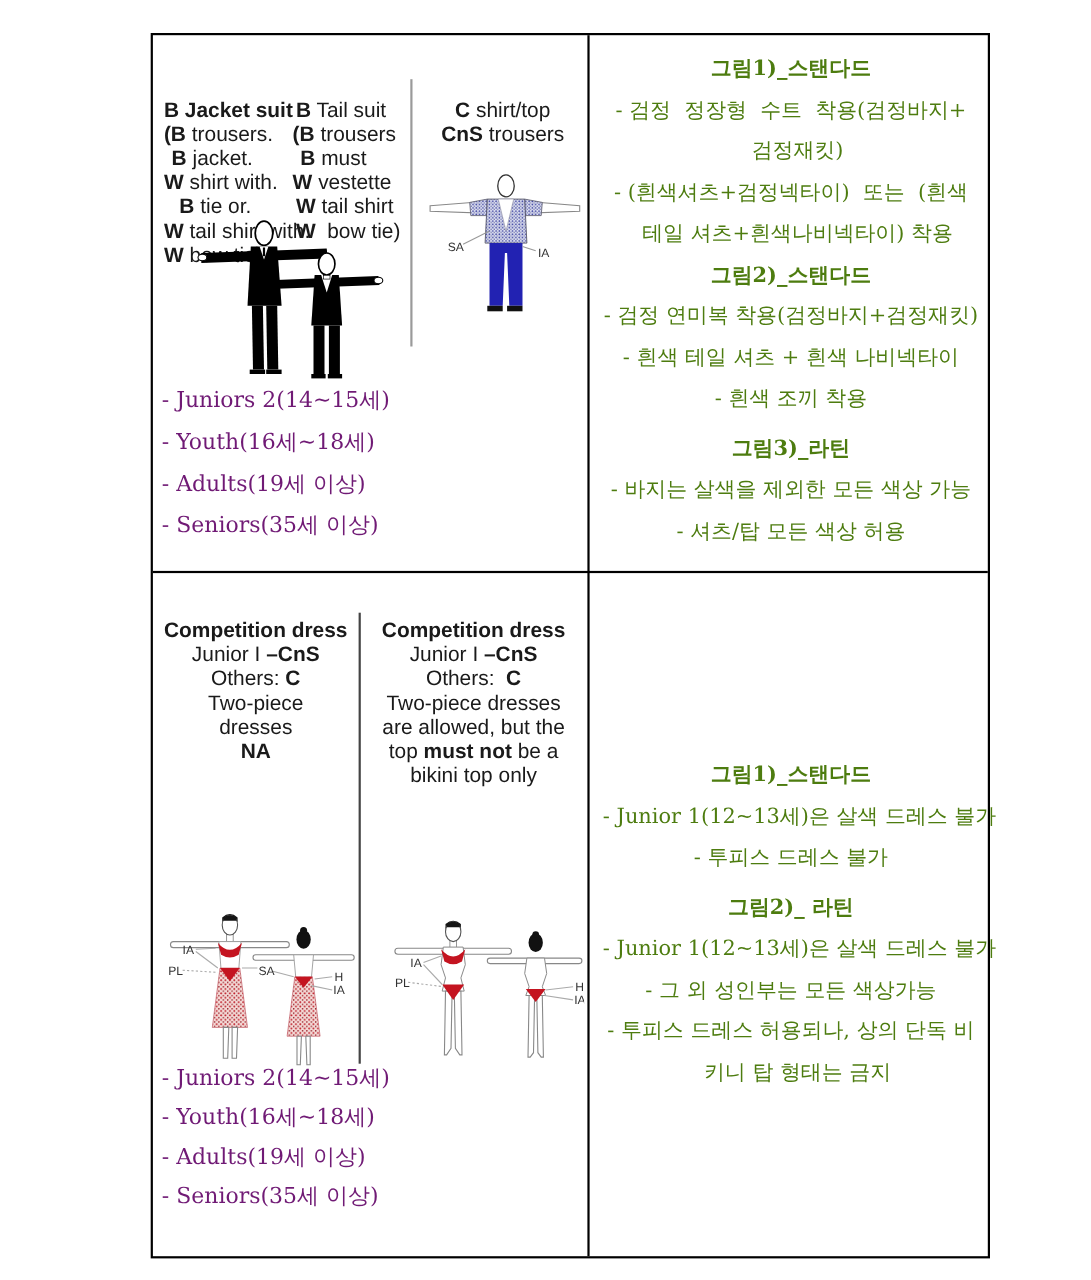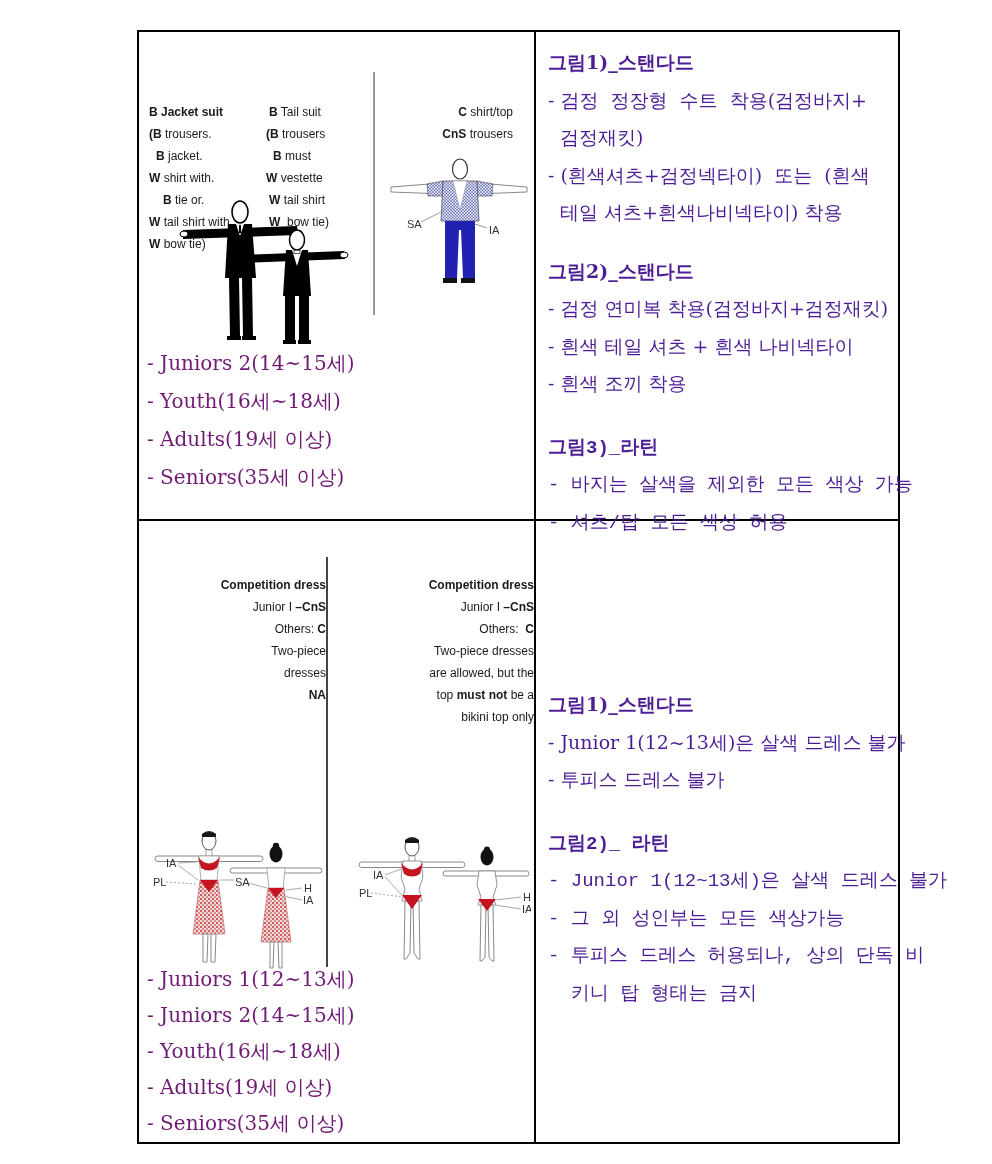--- a/index.html
+++ b/index.html
@@ -8,32 +8,32 @@
   .tbl{position:absolute;left:137px;top:30px;width:759px;height:1110px;border:2px solid #000;}
   .vdiv{position:absolute;left:395px;top:0;width:2px;height:100%;background:#000;}
   .hdiv{position:absolute;left:0;top:487px;width:100%;height:2px;background:#000;}
   .cell{position:absolute;}
   .tl{left:0;top:0;width:395px;height:487px;}
   .tr{left:397px;top:0;width:362px;height:487px;}
   .bl{left:0;top:489px;width:395px;height:621px;}
   .br{left:397px;top:489px;width:362px;height:621px;}
   .abs{position:absolute;}
   
-  .spec{font-size:12px;line-height:22px;color:#1a1a1a;margin-top:11px;}
+  .spec{font-size:19px;line-height:22px;color:#1a1a1a;}
   .sline{white-space:pre;}
-  .ctr{text-align:right;}
+  .ctr{text-align:center;}
   
   .gline{position:absolute;width:2px;background:#9a9a9a;}
   .kline{position:absolute;width:1.5px;background:#444;}
   
-  .ko{font-family:"DejaVu Serif","Liberation Serif",serif;font-size:19px;line-height:37.5px;color:#4c1d95;}
+  .ko{font-family:"DejaVu Serif","Liberation Serif",serif;font-size:19px;line-height:37.5px;color:#4d7c0f;text-align:center;}
   .ko .t{font-weight:bold;}
   .ko-line{white-space:pre;}
-  .sec2{margin-top:21px;}
-  .sec3{margin-top:27px;font-family:Liberation Mono, monospace;}
+  .sec2{}
+  .sec3{margin-top:8px;}
   
   .ages{font-family:"DejaVu Serif","Liberation Serif",serif;font-size:20px;color:#701a75;}
   .ages-top div{line-height:38px;white-space:pre;}
   .ages-bot div{line-height:36px;white-space:pre;}
   .figlab{font:11px "Liberation Sans",sans-serif;fill:#333;}
 </style>
 </head>
 <body>
 
 <div class="page">
@@ -232,21 +232,20 @@
         <line x1="14" y1="58" x2="46" y2="62" stroke="#aaa" stroke-width="1" stroke-dasharray="2 2"></line>
         <line x1="164" y1="62" x2="139" y2="65" stroke="#aaa" stroke-width="1"></line>
         <line x1="164" y1="74" x2="138" y2="70" stroke="#aaa" stroke-width="1"></line>
         <text class="figlab" x="16" y="44">IA</text>
         <text class="figlab" x="2" y="62">PL</text>
         <text class="figlab" x="166" y="66">H</text>
         <text class="figlab" x="165" y="78">IA</text>
       </svg>
 
       <div class="abs ages ages-bot" style="left:8px;top:440px;">
-        <div>- Juniors 1(12~13세)</div>
         <div>- Juniors 2(14~15세)</div>
         <div>- Youth(16세~18세)</div>
         <div>- Adults(19세 이상)</div>
         <div>- Seniors(35세 이상)</div>
       </div>
     </div>
 
     <div class="cell br ko" style="padding:165px 8px 0 12px;box-sizing:border-box;">
       <div>
         <div class="t ko-line">그림1)_스탠다드</div>

